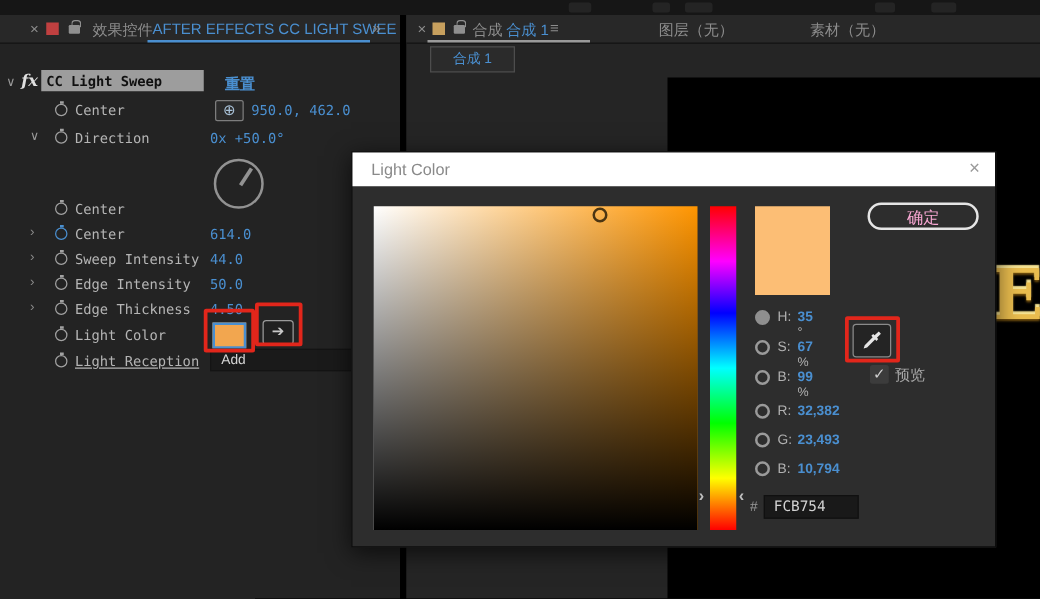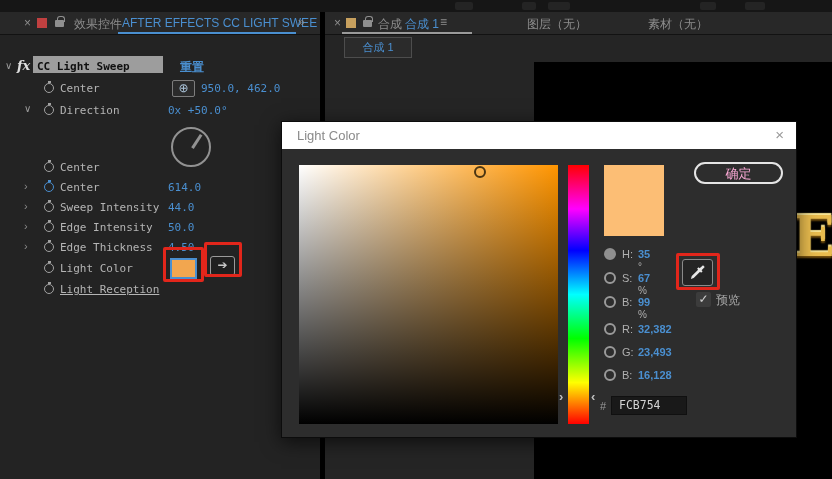--- a/index.html
+++ b/index.html
@@ -198,20 +198,21 @@
     <div class="abs" style="left:0;top:246px;width:320px;height:22px;">
       <span class="sw" style="left:44px;top:5px;"></span>
       <span class="abs rowlabel" style="left:60px;top:4px;">Light Color</span>
       <div class="color-chip" style="left: 170px; top: 0px; background: rgb(242, 166, 79);"></div>
       <div class="pick-btn" style="left:210px;top:-2px;">➔</div>
     </div>
 
     <div class="abs" style="left:0;top:268px;width:320px;height:20px;">
       <span class="sw" style="left:44px;top:4px;"></span>
       <span class="abs rowlabel" style="left:60px;top:3px;text-decoration:underline;">Light Reception</span>
+      <div class="dropdown" style="top:-1px;">Add</div>
     </div>
 
     <div class="red-box" style="left:163px;top:235px;width:41px;height:35px;"></div>
     <div class="red-box" style="left:204px;top:230px;width:38px;height:35px;"></div>
   </div>
 
   <div class="abs comp-panel">
     <div class="tabbar">
       <span class="abs tab-close" style="left:9px;top:4px;">×</span>
       <div class="sq" style="left:21px;background:#c7a05e;"></div>
@@ -271,21 +272,21 @@
       <span class="radio-value">32,382</span>
     </div>
     <div class="radio-row" style="top:224px;">
       <span class="radio"></span>
       <span class="radio-label">G:</span>
       <span class="radio-value">23,493</span>
     </div>
     <div class="radio-row" style="top:247px;">
       <span class="radio"></span>
       <span class="radio-label">B:</span>
-      <span class="radio-value">16,128</span>
+      <span class="radio-value">10,794</span>
     </div>
 
     <div class="dropper-btn">
       <svg width="17" height="17" viewBox="0 0 16 16" style="position:absolute;left:6px;top:4px;">
         <path d="M13.2 1.2 l1.6 1.6 -3.0 3.0 1.0 1.0 -1.4 1.4 -1.0 -1.0 -6.0 6.0 -2.6 0.8 0.8 -2.6 6.0 -6.0 -1.0 -1.0 1.4 -1.4 1.0 1.0 Z" fill="#e6e6e6"></path>
       </svg>
     </div>
     <div class="red-box" style="left:394px;top:131px;width:44px;height:37px;"></div>
 
     <div class="checkbox">✓</div>

